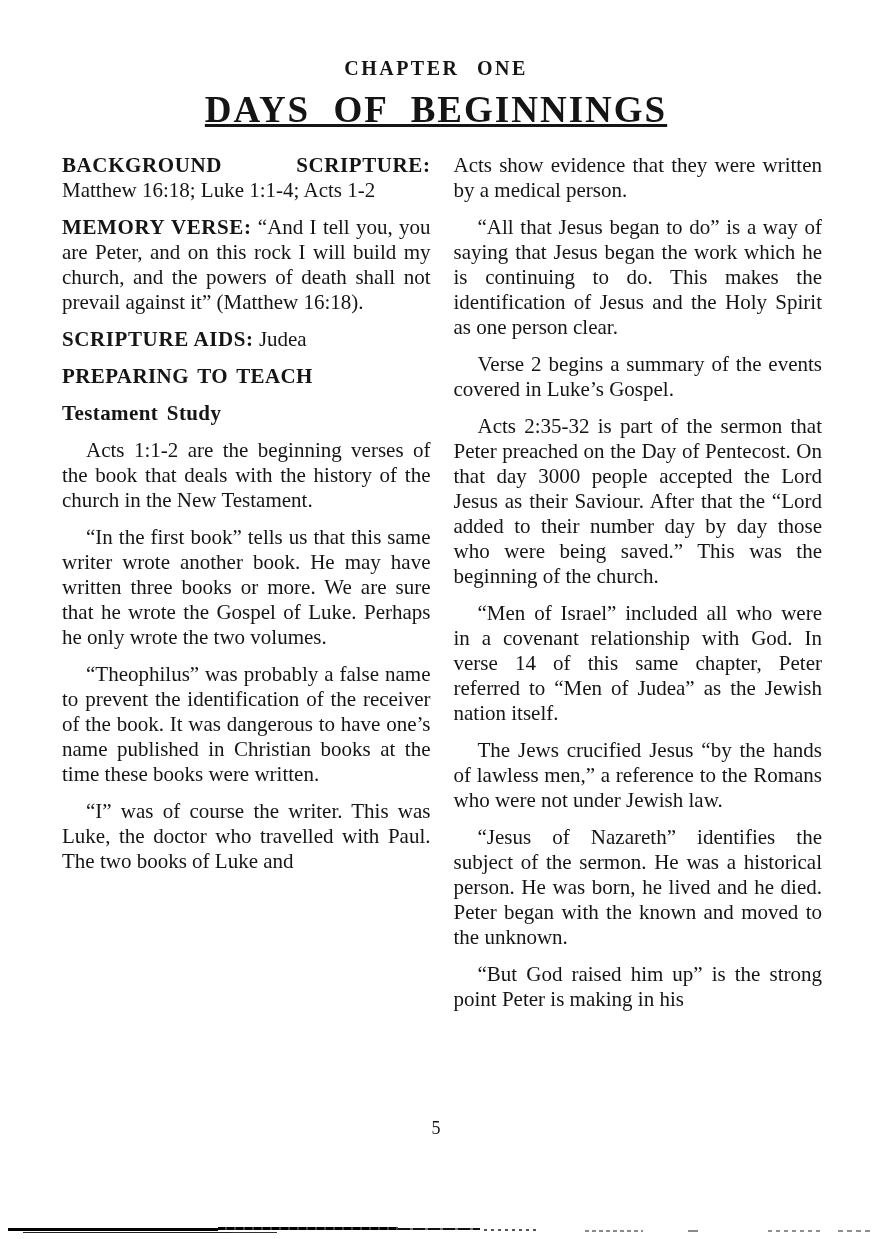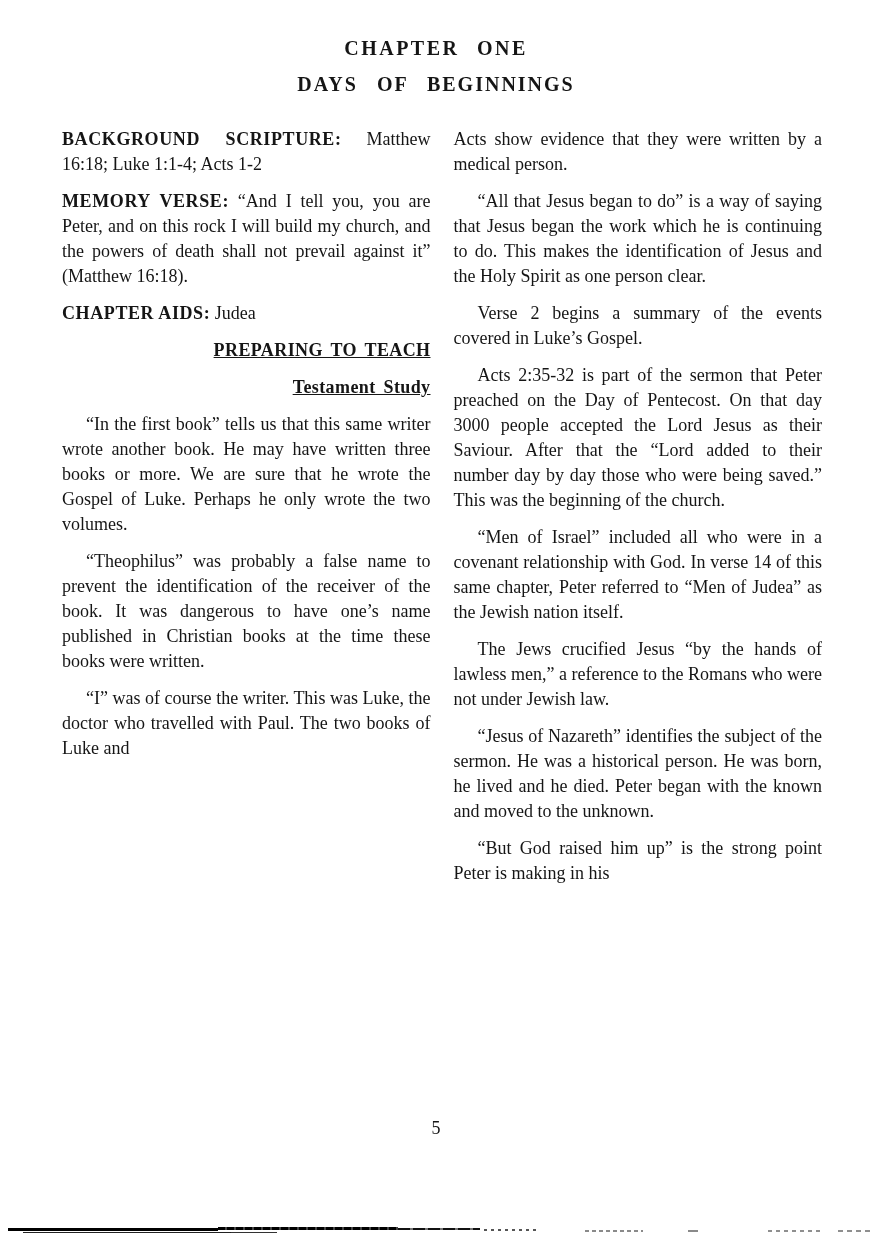--- a/index.html
+++ b/index.html
@@ -7,63 +7,63 @@
     position: relative;
     width: 872px;
     height: 1239px;
     margin: 0 auto;
     background: #ffffff;
     color: #151515;
     font-family: "Liberation Serif", "DejaVu Serif", serif;
     overflow: hidden;
   }
   .page-header {
-    padding-top: 36px;
+    padding-top: 56px;
     text-align: center;
     margin-bottom: 26px;
   }
   .chapter-label {
     font-size: 20px;
     font-weight: 700;
     letter-spacing: 2.5px;
     word-spacing: 10px;
     line-height: 24px;
   }
   .page-title {
-    margin-top: 7px;
-    font-size: 20px;
+    margin-top: 13px;
+    font-size: 37px;
     font-weight: 700;
     letter-spacing: 2px;
     word-spacing: 12px;
     line-height: 34px;
+    text-decoration: underline;
   }
   .columns {
     display: flex;
     padding: 0 50px 0 62px;
     gap: 23px;
   }
   .col {
     flex: 1 1 0;
-    font-size: 18px;
+    font-size: 21px;
     line-height: 25px;
     text-align: justify;
     text-justify: inter-word;
   }
   .col p { margin: 0 0 12px 0; }
   .col p.indent { text-indent: 24px; }
   .runin {
     font-weight: 700;
     letter-spacing: 0.6px;
   }
   .subhead {
     font-weight: 700;
     letter-spacing: 0.4px;
     word-spacing: 3px;
-    text-align: right;
-    text-decoration: underline;
+    text-align: left;
   }
   .page-number {
     position: absolute;
     left: 0;
     width: 872px;
     top: 1118px;
     text-align: center;
     font-size: 18px;
   }
   
@@ -93,23 +93,24 @@
   <div class="page-header">
     <div class="chapter-label">CHAPTER ONE</div>
     <div class="page-title">DAYS OF BEGINNINGS</div>
   </div>
 
   <div class="columns">
 
     <div class="col">
       <p><span class="runin">BACKGROUND SCRIPTURE:</span> <span>Matthew 16:18; Luke 1:1-4; Acts 1-2</span></p>
       <p><span class="runin">MEMORY VERSE:</span> <span>“And I tell you, you are Peter, and on this rock I will build my church, and the powers of death shall not prevail against it” (Matthew 16:18).</span></p>
-      <p><span class="runin">CHAPTER AIDS:</span> <span>Judea</span></p>
+      <p><span class="runin">SCRIPTURE AIDS:</span> <span>Judea</span></p>
       <p class="subhead">PREPARING TO TEACH</p>
       <p class="subhead">Testament Study</p>
+      <p class="indent">Acts 1:1-2 are the beginning verses of the book that deals with the history of the church in the New Testament.</p>
       <p class="indent">“In the first book” tells us that this same writer wrote another book. He may have written three books or more. We are sure that he wrote the Gospel of Luke. Perhaps he only wrote the two volumes.</p>
       <p class="indent">“Theophilus” was probably a false name to prevent the identification of the receiver of the book. It was dangerous to have one’s name published in Christian books at the time these books were written.</p>
       <p class="indent">“I” was of course the writer. This was Luke, the doctor who travelled with Paul. The two books of Luke and</p>
     </div>
 
     <div class="col">
       <p>Acts show evidence that they were written by a medical person.</p>
       <p class="indent">“All that Jesus began to do” is a way of saying that Jesus began the work which he is continuing to do. This makes the identification of Jesus and the Holy Spirit as one person clear.</p>
       <p class="indent">Verse 2 begins a summary of the events covered in Luke’s Gospel.</p>
       <p class="indent">Acts 2:35-32 is part of the sermon that Peter preached on the Day of Pentecost. On that day 3000 people accepted the Lord Jesus as their Saviour. After that the “Lord added to their number day by day those who were being saved.” This was the beginning of the church.</p>

